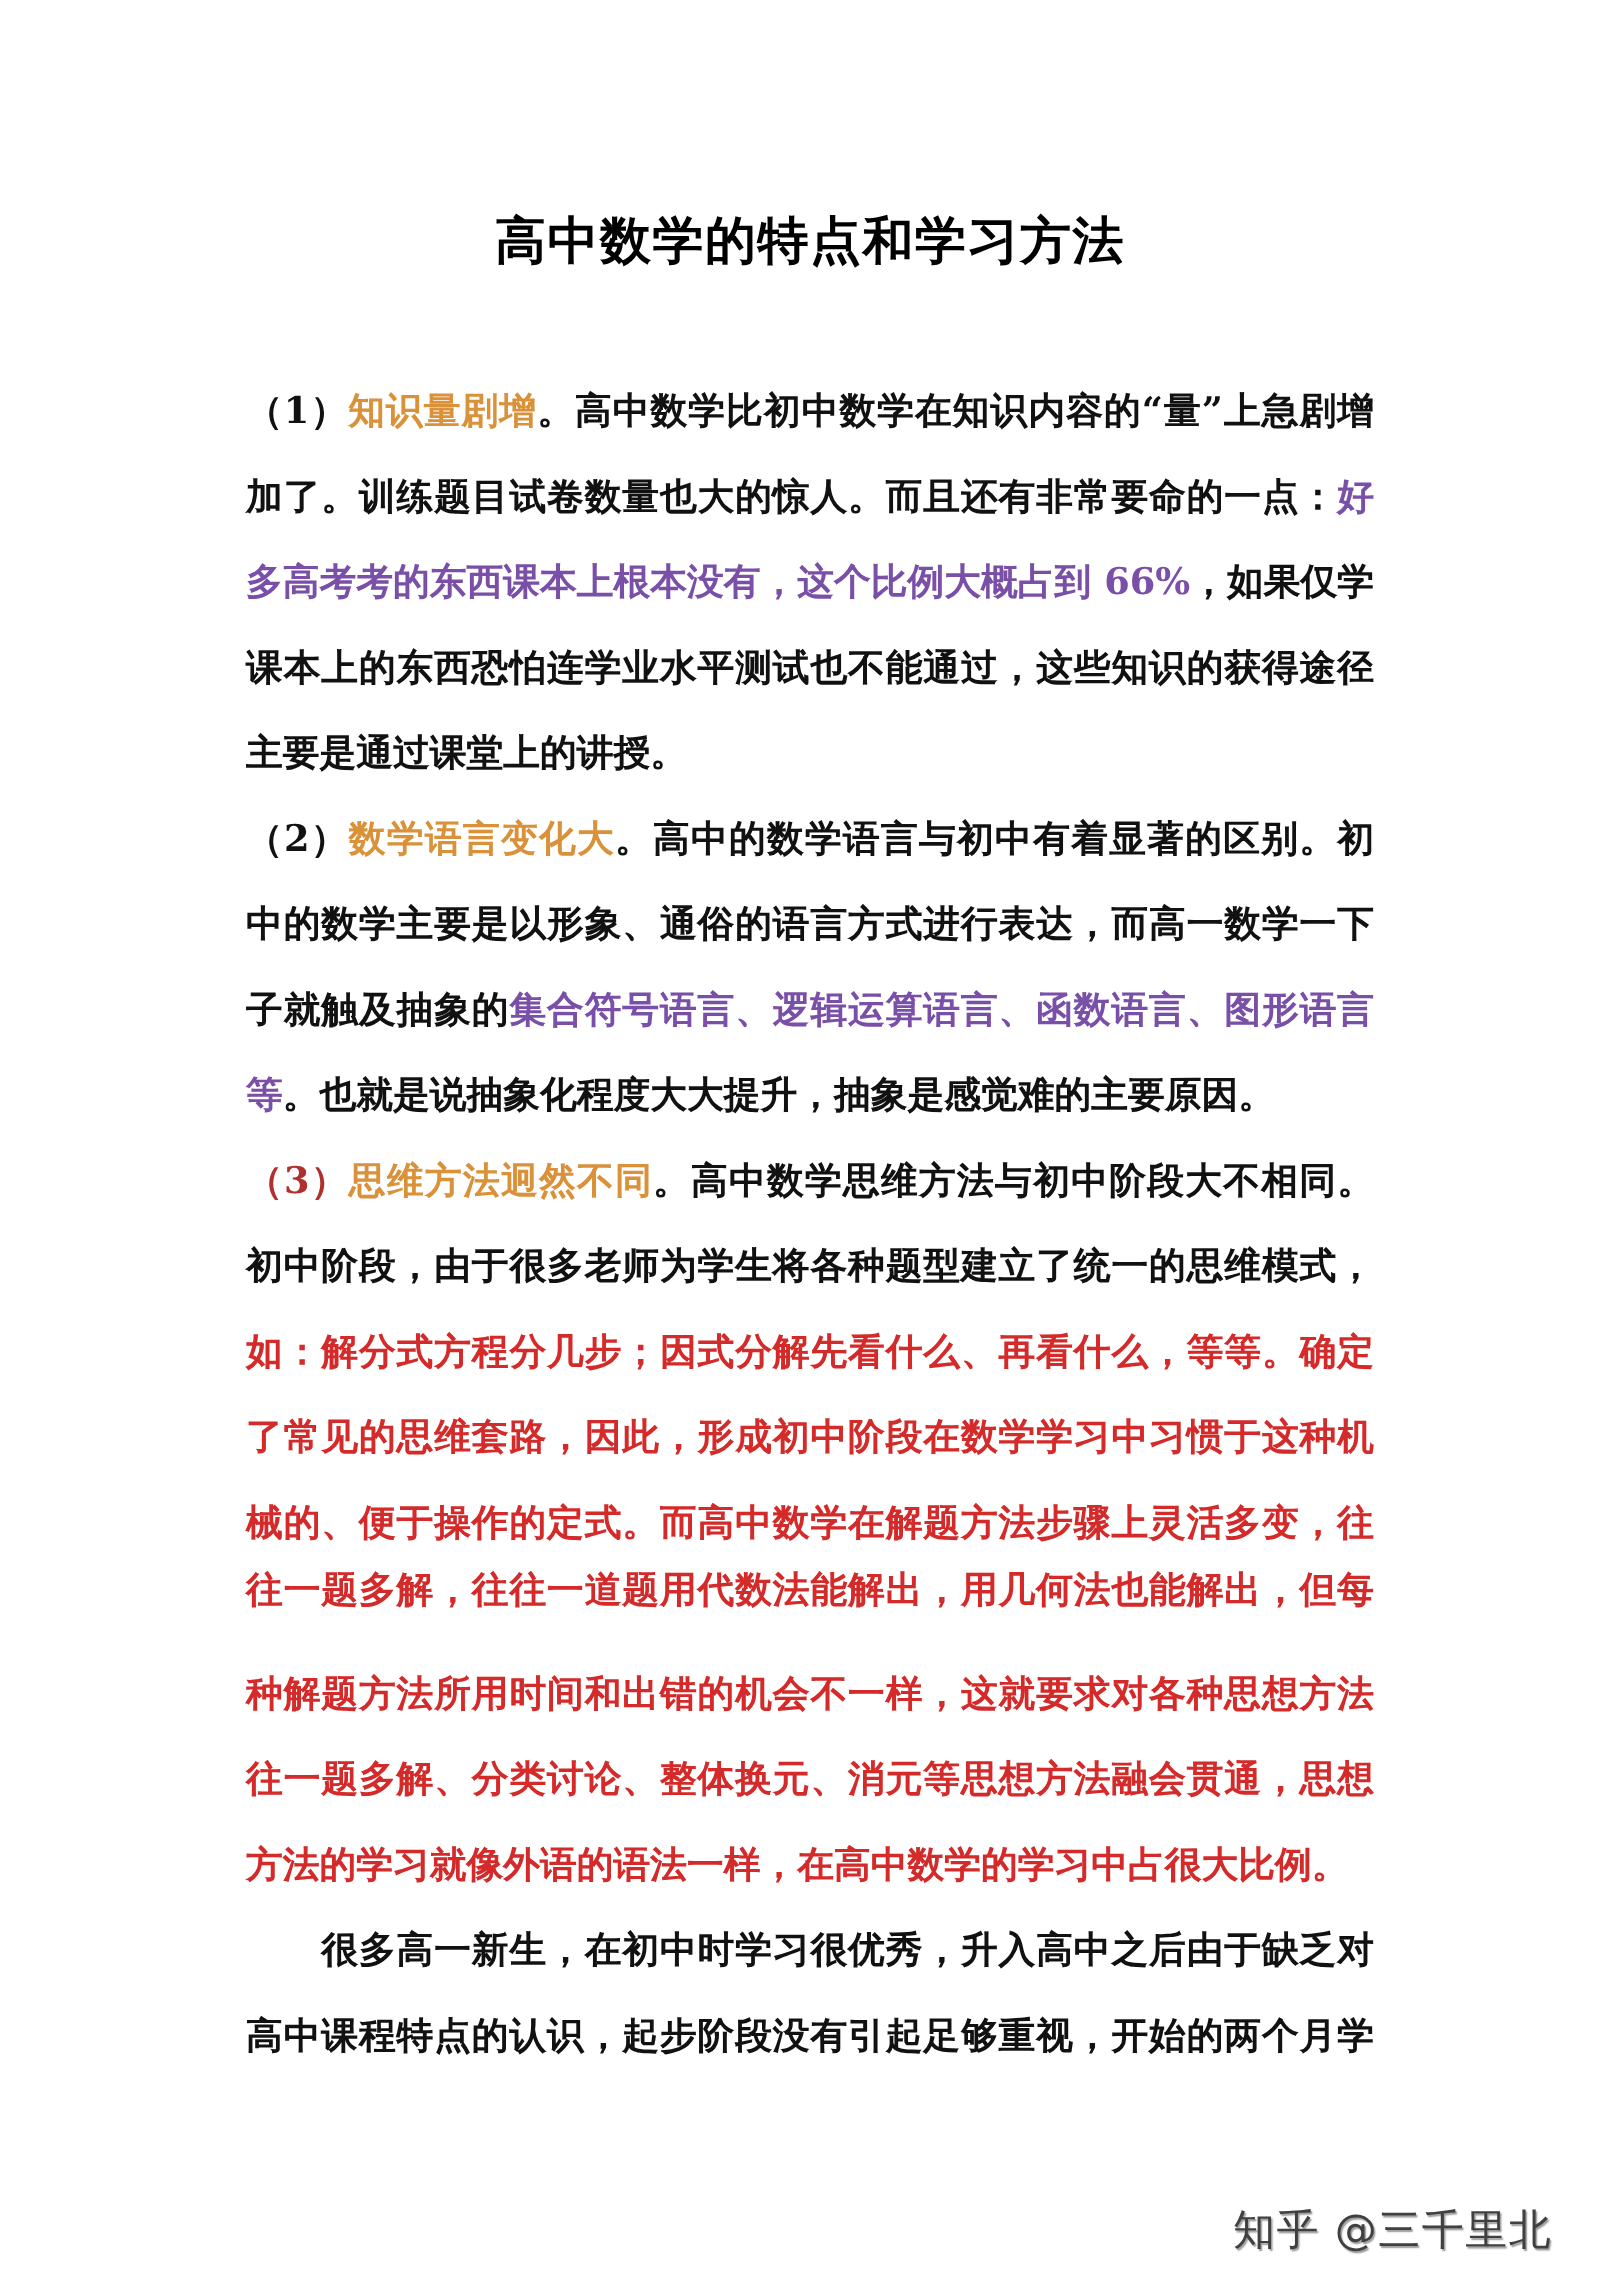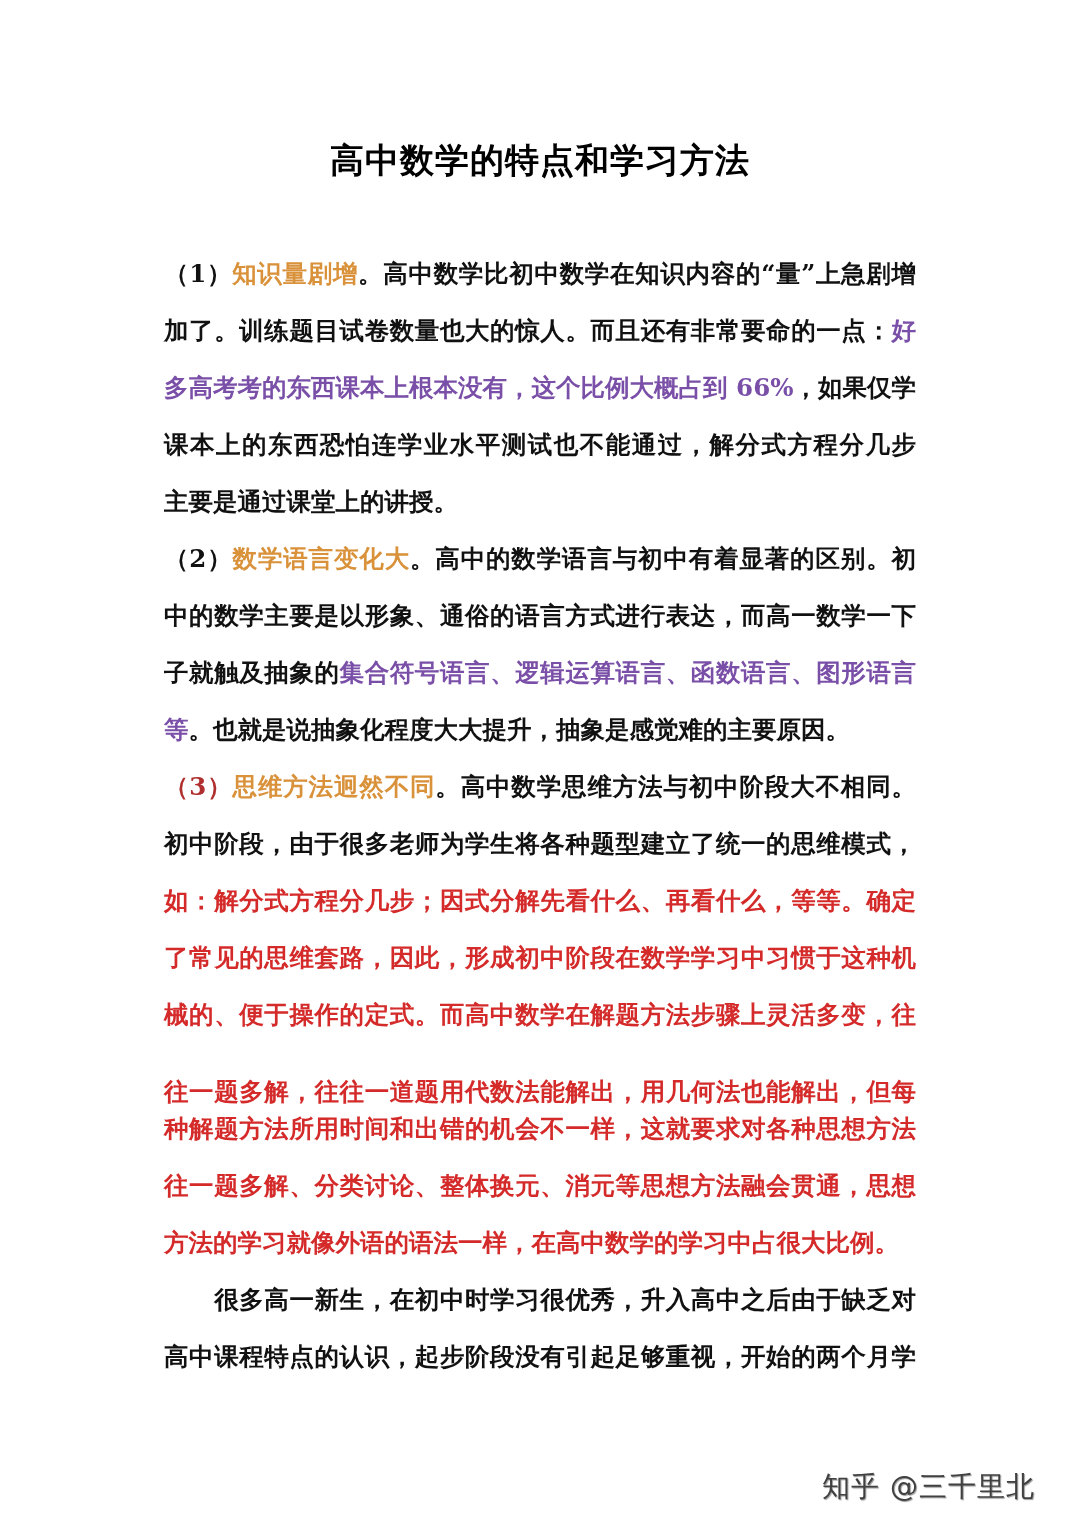--- a/index.html
+++ b/index.html
@@ -23,32 +23,32 @@
 </head>
 <body>
 
 <div class="page">
   <div class="title">高中数学的特点和学习方法</div>
 
   <div id="lines">
       <div class="line" style="top: 254px;"><span>（1）</span><span class="orange">知识量剧增</span><span>。高中数学比初中数学在知识内容的“量”上急剧增</span></div>
       <div class="line" style="top: 311px;"><span>加了。训练题目试卷数量也大的惊人。而且还有非常要命的一点：</span><span class="purple">好</span></div>
       <div class="line" style="top: 368px;"><span class="purple">多高考考的东西课本上根本没有，这个比例大概占到 66%</span><span>，如果仅学</span></div>
-      <div class="line" style="top: 425px;"><span>课本上的东西恐怕连学业水平测试也不能通过，解分式方程分几步</span></div>
+      <div class="line" style="top: 425px;"><span>课本上的东西恐怕连学业水平测试也不能通过，这些知识的获得途径</span></div>
       <div class="line last" style="top: 482px;"><span>主要是通过课堂上的讲授。</span></div>
       <div class="line" style="top: 539px;"><span>（2）</span><span class="orange">数学语言变化大</span><span>。高中的数学语言与初中有着显著的区别。初</span></div>
       <div class="line" style="top: 596px;"><span>中的数学主要是以形象、通俗的语言方式进行表达，而高一数学一下</span></div>
       <div class="line" style="top: 653px;"><span>子就触及抽象的</span><span class="purple">集合符号语言、逻辑运算语言、函数语言、图形语言</span></div>
       <div class="line last" style="top: 710px;"><span class="purple">等</span><span>。也就是说抽象化程度大大提升，抽象是感觉难的主要原因。</span></div>
       <div class="line" style="top: 767px;"><span class="darkred">（3）</span><span class="orange">思维方法迥然不同</span><span>。高中数学思维方法与初中阶段大不相同。</span></div>
       <div class="line" style="top: 824px;"><span>初中阶段，由于很多老师为学生将各种题型建立了统一的思维模式，</span></div>
       <div class="line" style="top: 881px;"><span class="red">如：解分式方程分几步；因式分解先看什么、再看什么，等等。确定</span></div>
       <div class="line" style="top: 938px;"><span class="red">了常见的思维套路，因此，形成初中阶段在数学学习中习惯于这种机</span></div>
       <div class="line" style="top: 995px;"><span class="red">械的、便于操作的定式。而高中数学在解题方法步骤上灵活多变，往</span></div>
-      <div class="line" style="top: 1072px;"><span class="red">往一题多解，往往一道题用代数法能解出，用几何法也能解出，但每</span></div>
+      <div class="line" style="top: 1040px;"><span class="red">往一题多解，往往一道题用代数法能解出，用几何法也能解出，但每</span></div>
       <div class="line" style="top: 1109px;"><span class="red">种解题方法所用时间和出错的机会不一样，这就要求对各种思想方法</span></div>
       <div class="line" style="top: 1166px;"><span class="red">往一题多解、分类讨论、整体换元、消元等思想方法融会贯通，思想</span></div>
       <div class="line last" style="top: 1223px;"><span class="red">方法的学习就像外语的语法一样，在高中数学的学习中占很大比例。</span></div>
       <div class="line" style="top: 1280px;"><span>　　很多高一新生，在初中时学习很优秀，升入高中之后由于缺乏对</span></div>
       <div class="line" style="top: 1337px;"><span>高中课程特点的认识，起步阶段没有引起足够重视，开始的两个月学</span></div>
     </div>
 
   <div class="watermark">知乎 @三千里北</div>
 </div>
 

